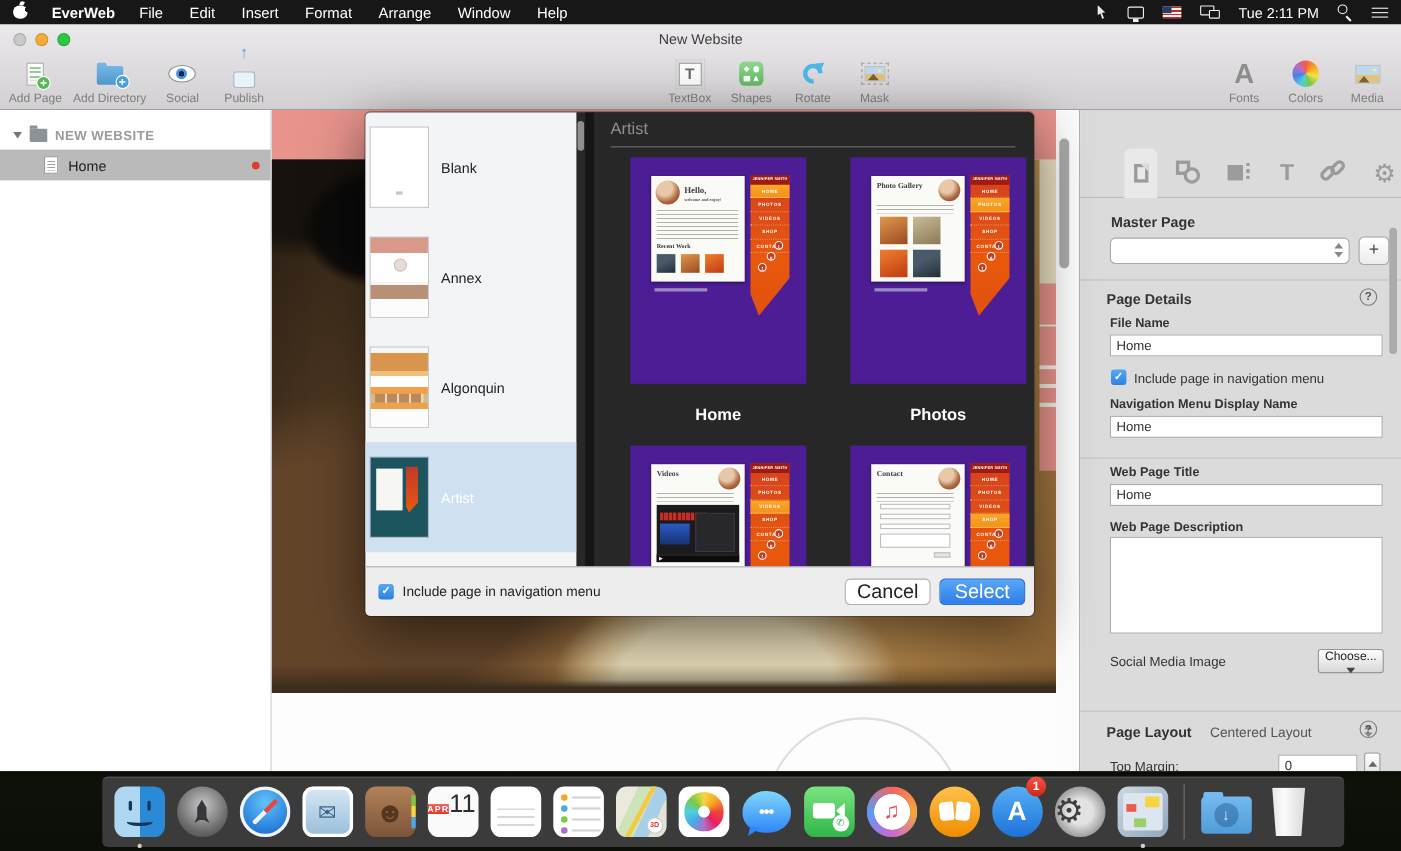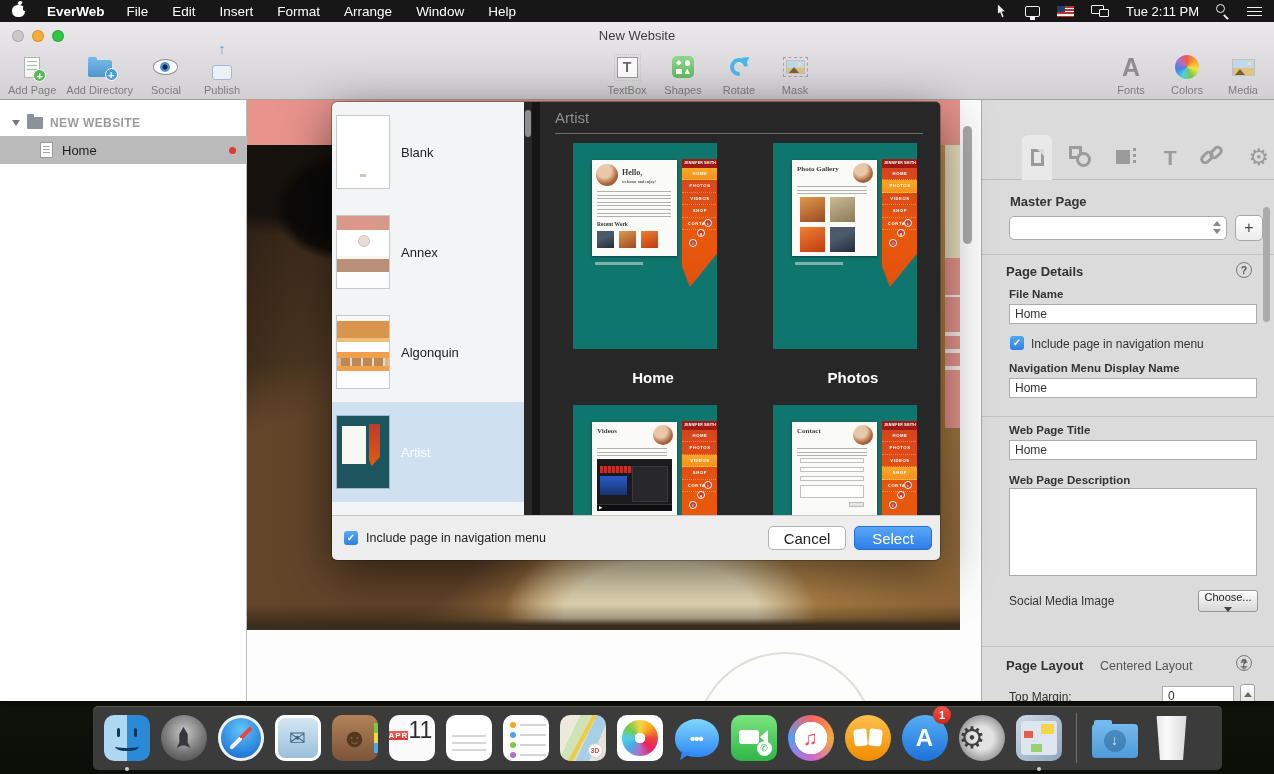--- a/index.html
+++ b/index.html
@@ -125,21 +125,21 @@
   .th-annex::after { content:""; position:absolute; left:21px; top:26%; width:10px; height:10px; border-radius:50%; background:#e8dcd4; border:1px solid #d0c0b8; }
   .th-artist { background:#1d555e; }
   .th-artist::before { content:""; position:absolute; left:5px; top:10px; width:24px; height:38px; background:#f6f6f2; }
   .th-artist::after { content:""; position:absolute; left:32px; top:8px; width:11px; height:42px; background:linear-gradient(180deg,#c0392b,#e8590c); clip-path:polygon(0 0,100% 0,100% 78%,25% 100%,0 86%); }
   .dlistscroll { position:absolute; left:193px; top:8px; width:6px; height:27px; background:#8f8f8f; border-radius:3px; }
   .dgap { position:absolute; left:200px; top:0; width:8px; height:413px; background:#151515; }
   .dcontent { position:absolute; left:208px; top:0; width:400px; height:413px; background:#272727; overflow:hidden; }
   .dhead { position:absolute; left:15px; top:7px; font-size:15px; color:#8f8f8f; }
   .dhr { position:absolute; left:15px; top:31px; width:368px; height:1px; background:#6e6e6e; }
   .tcard { position:absolute; width:160px; }
-  .tcanvas { width:144px; height:206px; background:#0f766e; position:relative; overflow:hidden; }
+  .tcanvas { width:160px; height:206px; background:#4c1d95; position:relative; overflow:hidden; }
   .tlabel { margin-top:20px; text-align:center; color:#fff; font-weight:bold; font-size:15px; }
   .wcard { position:absolute; left:19px; top:17px; width:85px; height:96px; background:#fafaf7; box-shadow:0 1px 3px rgba(0,0,0,.45); }
   .pcircle { position:absolute; left:4px; top:4px; width:22px; height:22px; border-radius:50%; background:radial-gradient(circle at 38% 32%,#e8c8a8 0 34%,#b06a42 62%,#6e3a22); }
   .pcircle.right { left:auto; right:4px; top:3px; width:20px; height:20px; }
   .htitle { position:absolute; left:30px; top:8px; font-family:"Liberation Serif",serif; font-weight:bold; font-size:8px; color:#3d3d3d; }
   .htitle.small { left:5px; top:6px; font-size:7px; max-width:42px; line-height:7.5px; }
   .hsub { position:absolute; left:30px; top:19px; font-family:"Liberation Serif",serif; font-weight:bold; font-size:4px; color:#555; }
   .plines { position:absolute; left:5px; top:31px; width:74px; height:27px; background:repeating-linear-gradient(180deg,#b2b2ac 0 1px,transparent 1px 3.6px); }
   .plines.short { top:26px; height:8px; width:70px; }
   .hsec { position:absolute; left:5px; top:61px; font-family:"Liberation Serif",serif; font-weight:bold; font-size:5.5px; color:#333; }
@@ -164,21 +164,21 @@
   .ribbon { position:absolute; left:109px; top:16px; width:36px; height:128px; background:linear-gradient(180deg,#d4411f,#e8590c 60%,#e2500f); clip-path:polygon(0 0,100% 0,100% 73%,22% 100%,0 84%); }
   .rhead { height:9px; background:#9e1a12; color:#fff; font-size:3.5px; line-height:9px; text-align:center; font-weight:bold; letter-spacing:.2px; }
   .rit { height:12.4px; font-size:4.2px; line-height:12.4px; color:#fff; text-align:center; font-weight:bold; letter-spacing:.6px; border-bottom:.5px dotted rgba(255,255,255,.35); }
   .rit.act { background:linear-gradient(#f9a825,#f6911e); }
   .soc { position:absolute; width:8px; height:8px; border:1px solid #fff; border-radius:50%; background:#c0392b; color:#fff; font-size:4px; line-height:7px; text-align:center; font-weight:bold; }
   .soc.s1 { left:131px; top:76px; } .soc.s2 { left:124px; top:86px; } .soc.s3 { left:116px; top:96px; }
   .tfoot { position:absolute; left:22px; top:119px; width:48px; height:2.5px; background:rgba(215,228,228,.55); }
   .dbottom { position:absolute; left:0; top:413px; width:608px; height:45px; background:#ededed; border-top:1px solid #c6c6c6; display:flex; align-items:center; }
   .cb { width:14px; height:14px; border-radius:3px; background:linear-gradient(#55a7f6,#2f7fe0); color:#fff; font-size:10px; line-height:14px; text-align:center; font-weight:bold; flex:none; }
   .dcbl { margin-left:8px; font-size:12.5px; color:#222; }
-  .btn { height:24px; border-radius:5px; font-size:15px; display:flex; align-items:center; justify-content:center; }
+  .btn { height:24px; border-radius:5px; font-size:18px; display:flex; align-items:center; justify-content:center; }
   .btn.cancel { position:absolute; right:94px; top:10px; width:78px; background:#fff; border:1px solid #b2b2b2; color:#222; }
   .btn.select { position:absolute; right:8px; top:10px; width:78px; background:linear-gradient(#58a7f8,#2e7de8); color:#fff; border:1px solid #2a6fd0; }
 
   
   .inspector { position:absolute; left:982px; top:78px; width:292px; height:601px; background:#dbdbdb; }
   .instabs { display:flex; height:35px; }
   .instab { flex:1; display:flex; align-items:center; justify-content:center; font-size:12.5px; font-weight:bold; color:#5c5c5c; background:#d4d4d4; border-right:1px solid #b8b8b8; border-bottom:1px solid #b8b8b8; }
   .instab:last-child { border-right:none; }
   .instab.active { background:#4fa7e8; color:#fff; border-bottom-color:#4fa7e8; }
   .icorow { position:absolute; left:0; top:35px; width:292px; height:45px; border-bottom:1px solid #bdbdbd; display:flex; align-items:center; padding-left:40px; gap:14px; }

